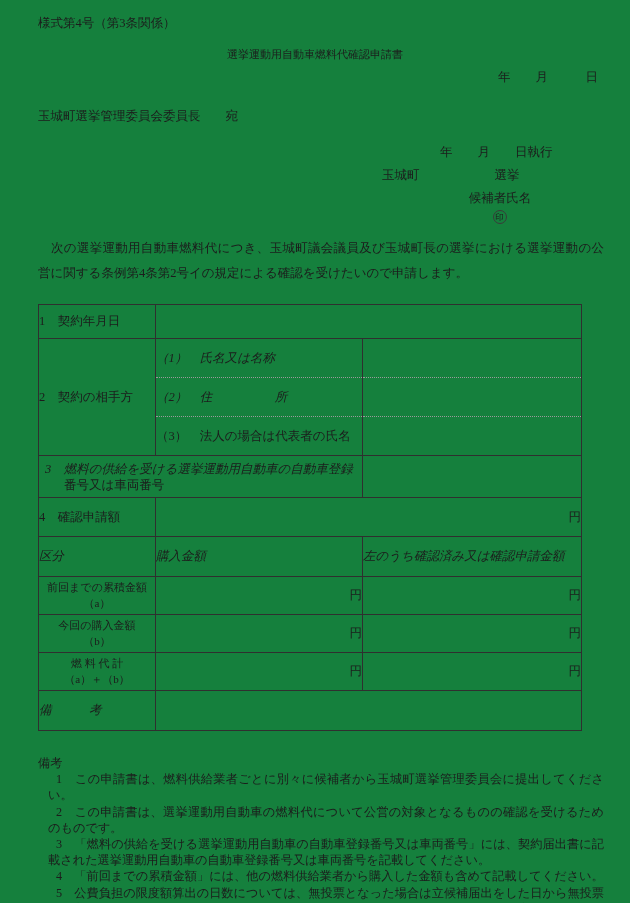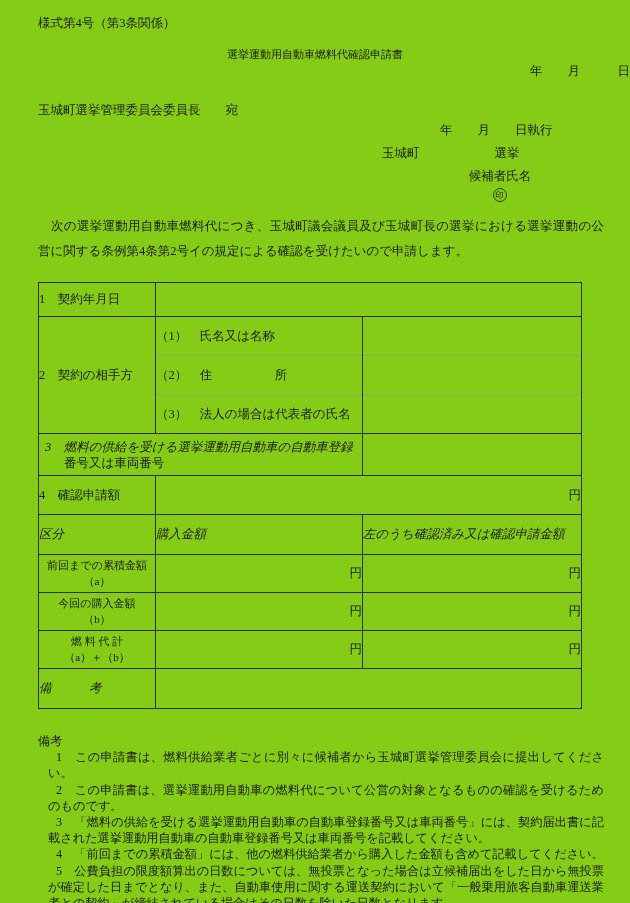--- a/index.html
+++ b/index.html
@@ -1,38 +1,38 @@
 <!DOCTYPE html>
 <html><head>
 <meta charset="utf-8">
 <style>
   * { box-sizing: border-box; }
   html,body { margin:0; padding:0; background:#ffffff; }
   .page {
     position: relative;
     width: 630px;
     height: 903px;
-    background: #84cc16;
+    background: #15803d;
     color: #1c1c1c;
     font-family: "Liberation Serif", "DejaVu Serif", serif;
     font-size: 12.5px;
     overflow: hidden;
   }
   .form-number { padding: 15px 0 0 38px; line-height: 16px; }
   .doc-title {
     margin: 14px 0 0 0;
     font-size: 11px;
     font-weight: normal;
     text-align: center;
     line-height: 18px;
   }
-  .date-line { text-align: right; line-height: 17px; }
+  .date-line { margin-top: 6px; padding-right: 32px; text-align: right; line-height: 17px; }
   .addressee { margin-top: 22px; padding-left: 38px; line-height: 17px; }
 
-  .exec-block { margin: 0 12px 0 382px; line-height: 23px; }
+  .exec-block { margin: 16px 12px 0 382px; line-height: 23px; }
   .exec-date { padding-left: 58px; white-space: pre; }
   .exec-election { white-space: pre; }
   .exec-candidate { display: flex; justify-content: space-between; align-items: center; flex-direction: column; }
   .seal {
     display: inline-flex;
     width: 14px; height: 14px;
     border: 1px solid #3a3a3a;
     border-radius: 50%;
     align-items: center; justify-content: center;
     font-size: 8.5px; line-height: 1;
@@ -55,21 +55,21 @@
   .form-table td {
     border: 1px solid #2f2f2f;
     vertical-align: middle;
     font-size: 12.5px;
     overflow: hidden;
     padding: 0;
   }
   .lbl { padding-left: 6px; white-space: nowrap; }
   .sublbl { padding-left: 11px; white-space: nowrap; }
   .dot-top { border-top: 1px dotted #9a9a9a !important; }
-  .dot-bottom { border-bottom: 1px dotted #9a9a9a !important; }
+  .dot-bottom { border-bottom: 1px dotted #9a9a9a !important; font-style: italic; }
   .hang1 { padding-left: 6px; white-space: nowrap; line-height: 16px; font-style: italic; }
   .hang2 { padding-left: 25px; white-space: nowrap; line-height: 16px; }
   .yen-cell { text-align: right; padding-right: 8px; }
   .ctr { text-align: left; font-style: italic; }
   .money-label div { text-align: center; line-height: 15.5px; white-space: nowrap; font-size: 11px; }
 
   .notes { margin: 24px 26px 0 38px; font-size: 12.2px; line-height: 16.2px; }
   .notes-title { line-height: 16.2px; }
   .notes-list { list-style: none; margin: 0 0 0 10px; padding: 0; }
   .notes-list li { text-indent: 8px; text-align: justify; }

